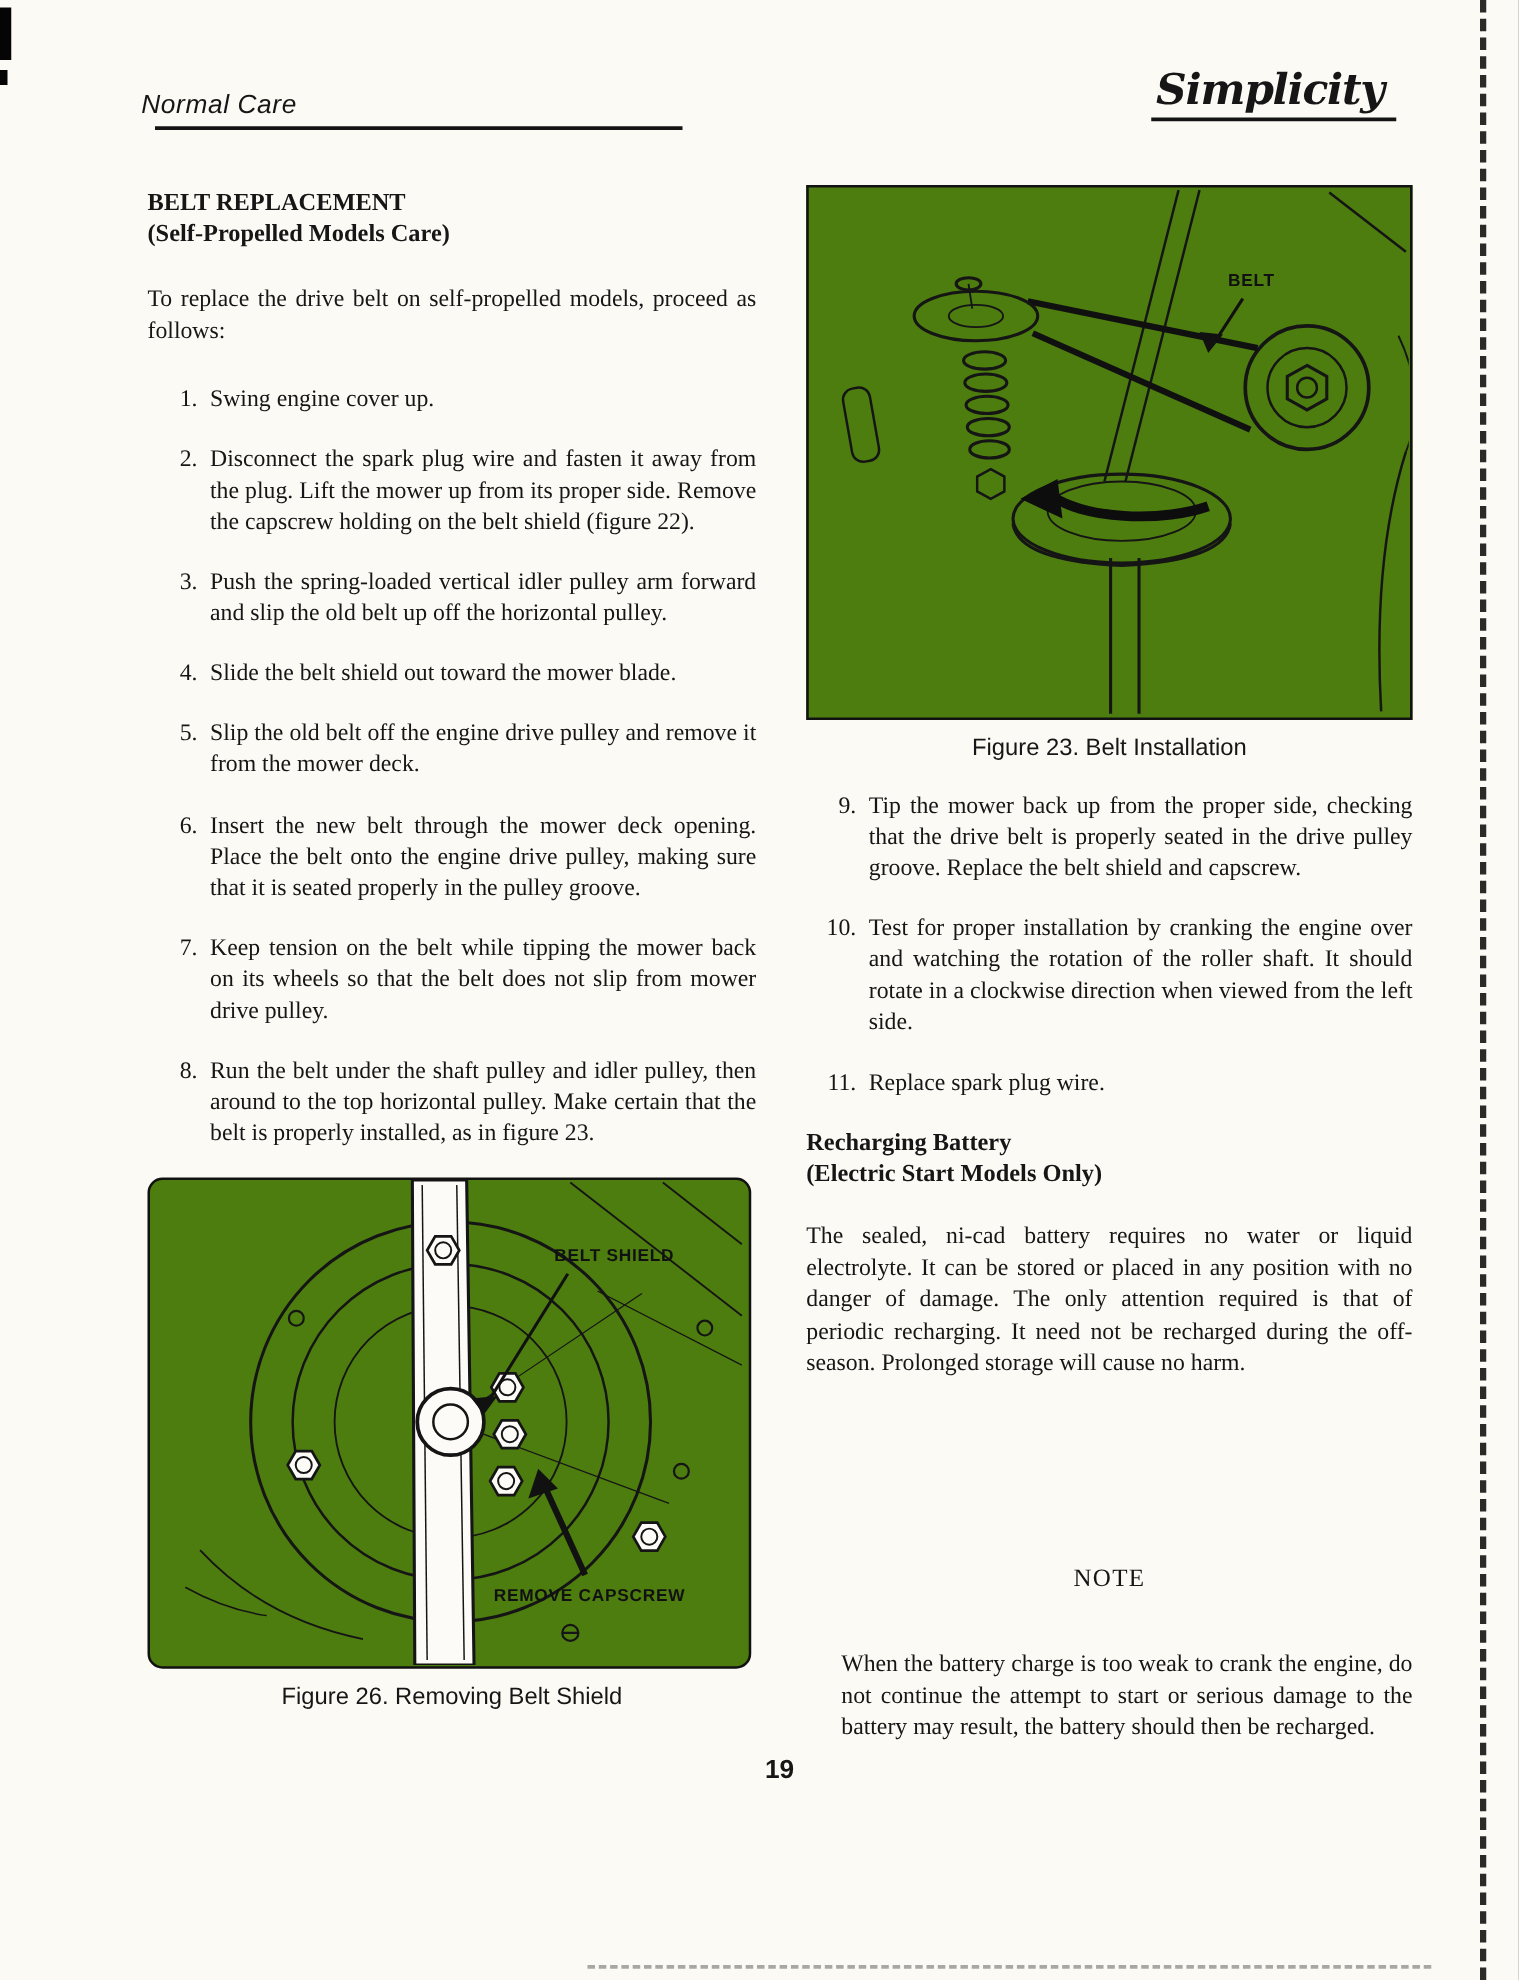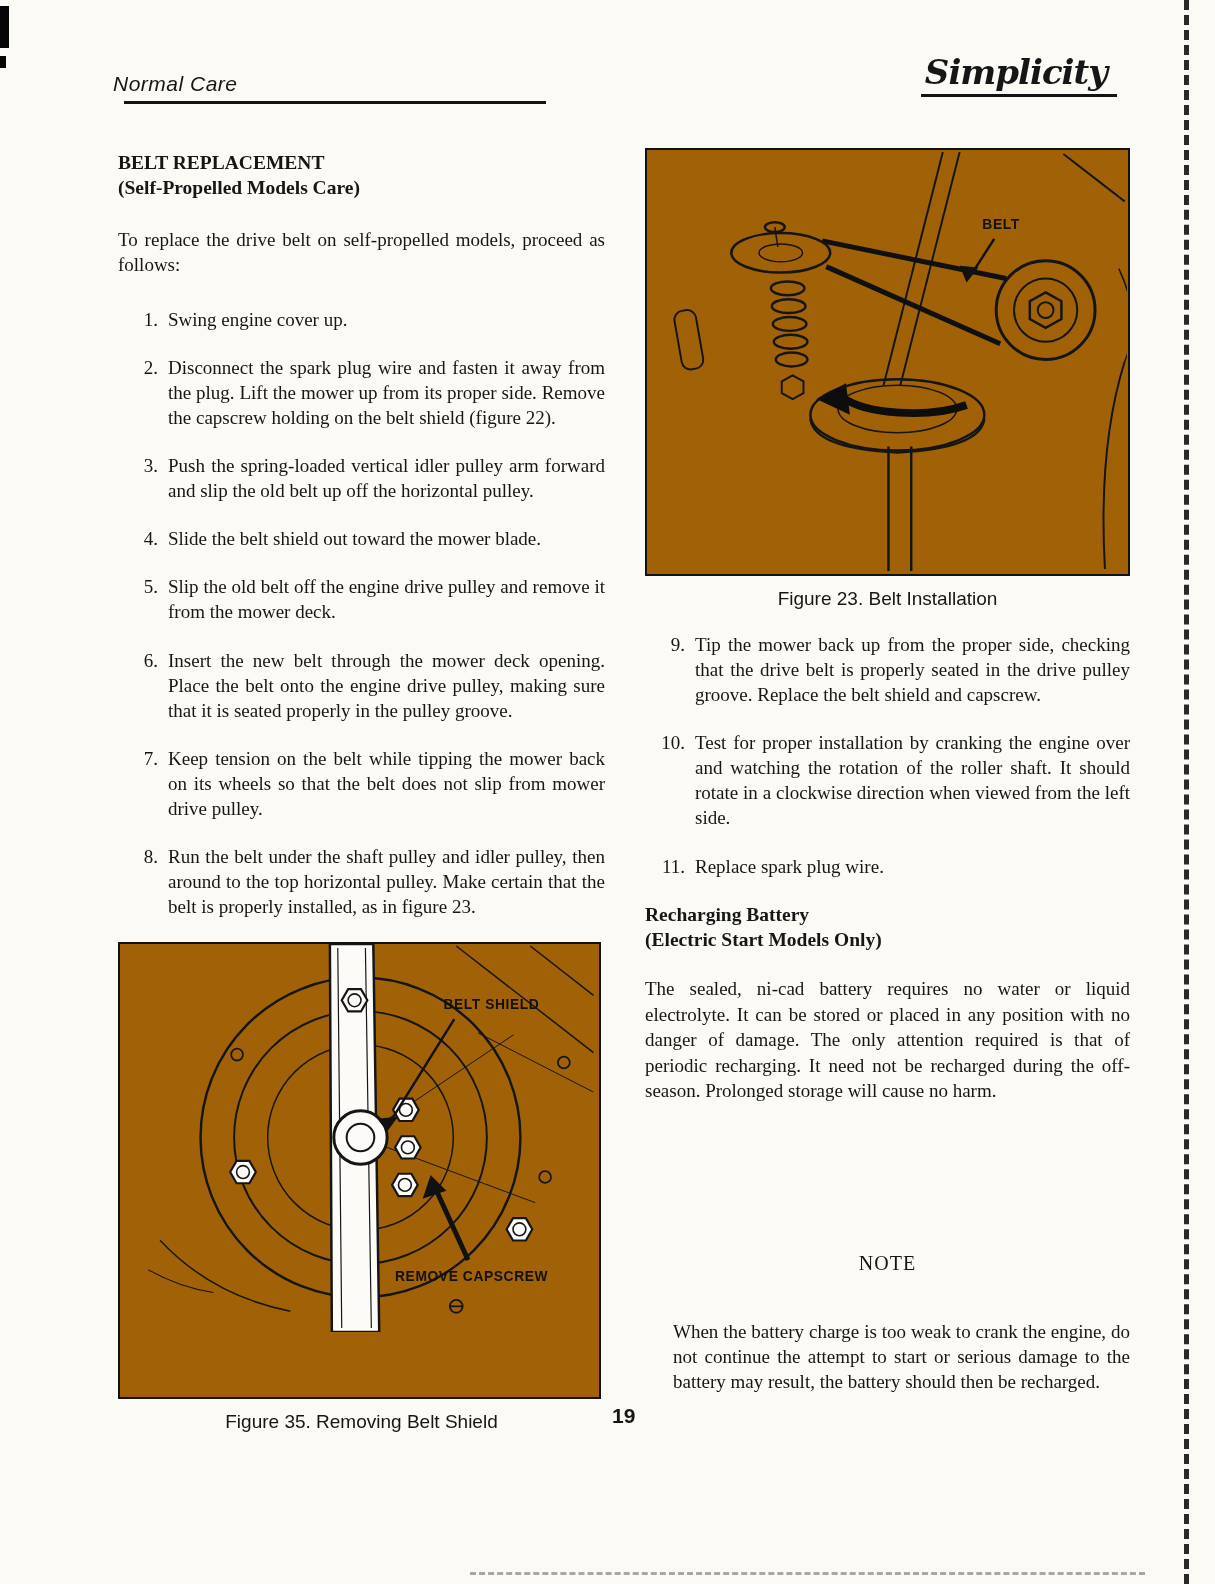--- a/index.html
+++ b/index.html
@@ -33,24 +33,24 @@
   .col-right { position:absolute; left:645px; top:148px; width:485px; }
 
   .h-bold { font-weight:bold; font-size:19.5px; line-height:1.3; }
   .intro  { margin-top:26px; margin-bottom:30px; font-size:19px; line-height:1.32; text-align:justify; }
 
   .step { display:flex; margin-bottom:23px; font-size:19px; line-height:1.32; }
   .step .num { flex:0 0 50px; text-align:right; padding-right:10px; box-sizing:border-box; }
   .step .txt { flex:1; text-align:justify; }
 
   .figure {
-    border:2.5px solid #121212; background:#a16207; position:relative; box-sizing:border-box;
+    border:2.5px solid #121212; background:#4d7c0f; position:relative; box-sizing:border-box;
   }
   .fig23 { width:485px; height:428px; }
-  .fig22 { width:483px; height:457px; margin-top:12px; }
+  .fig22 { width:483px; height:393px; margin-top:12px;border-radius:12px; }
   .fig-caption {
     font-family:"Liberation Sans", sans-serif; font-size:19px;
     text-align:center; margin-top:12px; margin-bottom:22px;
   }
   .figlabel { font:bold 14px "Liberation Sans", sans-serif; letter-spacing:.6px; fill:#111; }
 
   .steps-right { margin-top:14px; }
 
   .recharge-head { margin-top:8px; }
   .body-par { margin-top:24px; font-size:19px; line-height:1.34; text-align:justify; }
@@ -157,21 +157,21 @@
           <line x1="334" y1="367" x2="346" y2="367"></line>
         </g>
         <text x="327" y="66" class="figlabel">BELT SHIELD</text>
         <line x1="338" y1="76" x2="272" y2="182" stroke="#111" stroke-width="2.5"></line>
         <polygon points="270,190 281,175 260,177" fill="#111"></polygon>
         <text x="278" y="341" class="figlabel">REMOVE CAPSCREW</text>
         <line x1="352" y1="320" x2="320" y2="250" stroke="#111" stroke-width="5"></line>
         <polygon points="314,234 306,258 330,250" fill="#111"></polygon>
       </svg>
     </div>
-    <div class="fig-caption">Figure 35.  Removing Belt Shield</div>
+    <div class="fig-caption">Figure 26.  Removing Belt Shield</div>
   </section>
 
   <section class="col-right">
 
     <div class="figure fig23">
       <svg viewBox="0 0 483 428" width="480" height="423">
         <g stroke="#151515" fill="none" stroke-width="2">
           <path d="M 420,4 L 482,52"></path>
           <path d="M 482,214 Q 455,300 462,424"></path>
           <path d="M 476,120 Q 500,170 482,214" stroke-width="1.5"></path>

